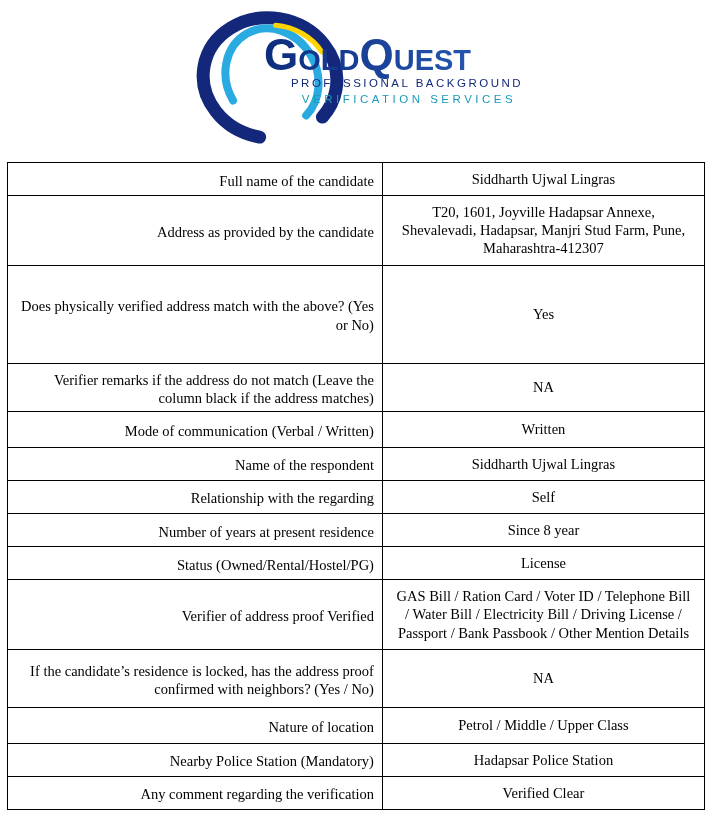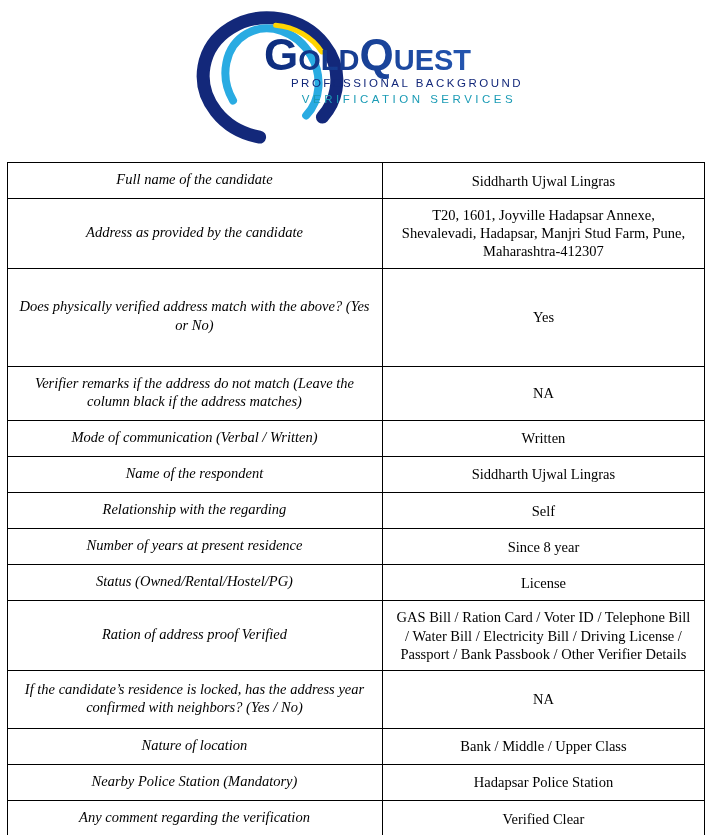--- a/index.html
+++ b/index.html
@@ -30,23 +30,22 @@
     table-layout: fixed;
   }
   table.verification-table td {
     border: 1px solid #000000;
     font-size: 14.5px;
     line-height: 1.25;
     vertical-align: middle;
   }
   td.label-cell {
     width: 51.5%;
-    text-align: center;
-    padding: 7px 8px 10px 7px;
-    font-style: italic;
+    text-align: right;
+    padding: 7px 8px 4px 7px;
   }
   td.value-cell {
     text-align: center;
     padding: 7px 12px;
   }
   
   table.verification-table tr:nth-child(3)  { height: 98px; }
   table.verification-table tr:nth-child(4)  { height: 36px; }
   table.verification-table tr:nth-child(5)  { height: 36px; }
   table.verification-table tr:nth-child(11) { height: 58px; }
@@ -113,30 +112,30 @@
         </tr>
         <tr>
           <td class="label-cell">Number of years at present residence</td>
           <td class="value-cell">Since 8 year</td>
         </tr>
         <tr>
           <td class="label-cell">Status (Owned/Rental/Hostel/PG)</td>
           <td class="value-cell">License</td>
         </tr>
         <tr>
-          <td class="label-cell">Ration of address proof Verified</td>
-          <td class="value-cell">GAS Bill / Ration Card / Voter ID / Telephone Bill / Water Bill / Electricity Bill / Driving License / Passport / Bank Passbook / Other Verifier Details</td>
+          <td class="label-cell">Verifier of address proof Verified</td>
+          <td class="value-cell">GAS Bill / Ration Card / Voter ID / Telephone Bill / Water Bill / Electricity Bill / Driving License / Passport / Bank Passbook / Other Mention Details</td>
         </tr>
         <tr>
-          <td class="label-cell">If the candidate’s residence is locked, has the address year confirmed with neighbors? (Yes / No)</td>
+          <td class="label-cell">If the candidate’s residence is locked, has the address proof confirmed with neighbors? (Yes / No)</td>
           <td class="value-cell">NA</td>
         </tr>
         <tr>
           <td class="label-cell">Nature of location</td>
-          <td class="value-cell">Bank / Middle / Upper Class</td>
+          <td class="value-cell">Petrol / Middle / Upper Class</td>
         </tr>
         <tr>
           <td class="label-cell">Nearby Police Station (Mandatory)</td>
           <td class="value-cell">Hadapsar Police Station</td>
         </tr>
         <tr>
           <td class="label-cell">Any comment regarding the verification</td>
           <td class="value-cell">Verified Clear</td>
         </tr>
       </tbody>

